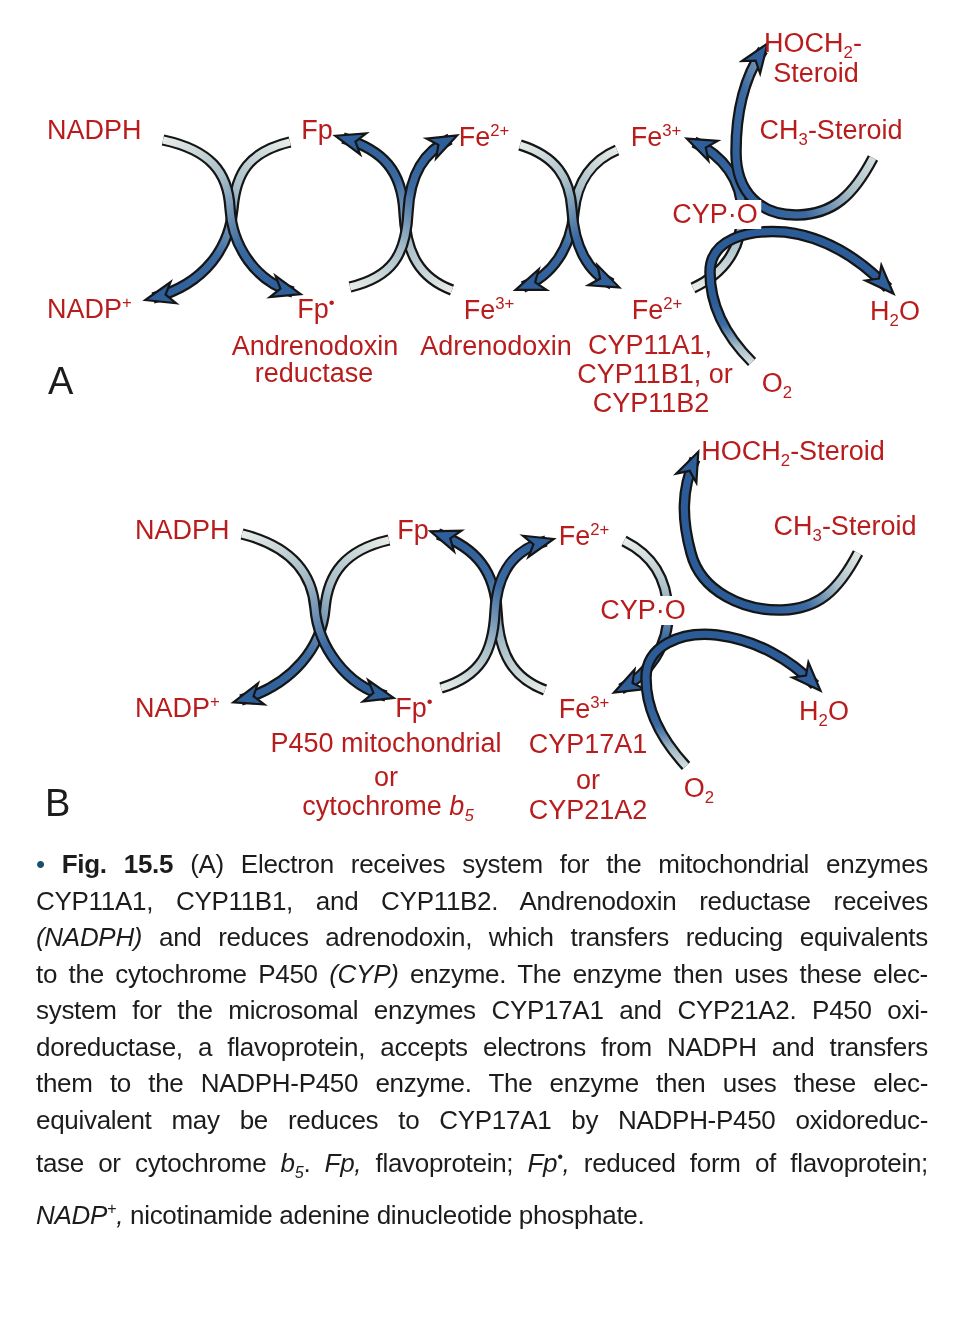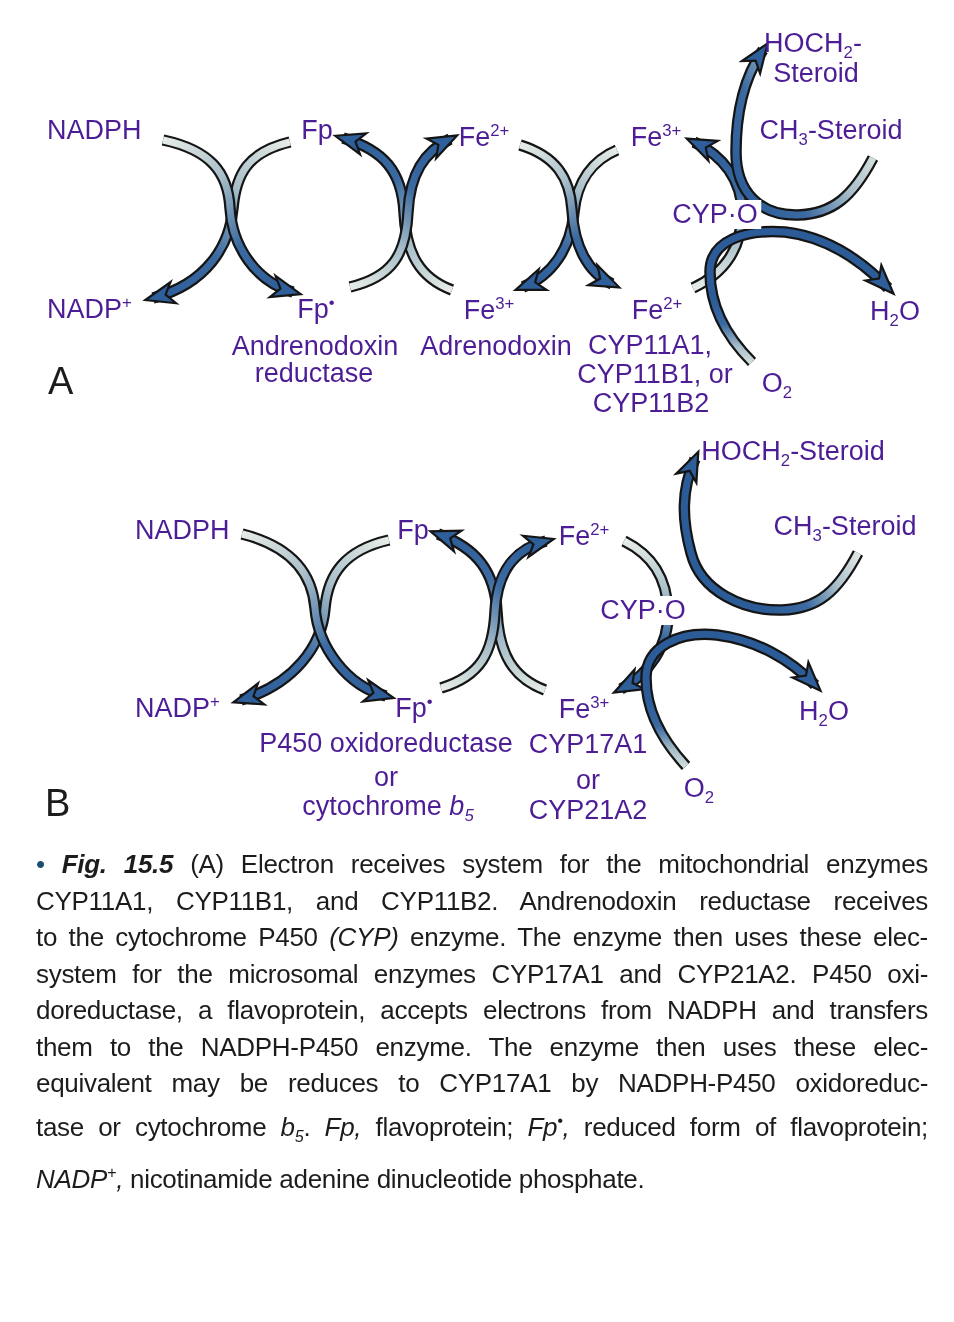--- a/index.html
+++ b/index.html
@@ -1,24 +1,24 @@
 <!DOCTYPE html>
 <html><head>
 <meta charset="utf-8">
 <style>
   html,body{margin:0;padding:0;background:#fff;}
   .page{position:relative;width:954px;height:1322px;background:#ffffff;overflow:hidden;
         font-family:"Liberation Sans","DejaVu Sans",sans-serif;color:#1c1c1c;}
   svg.diagram{position:absolute;left:0;top:0;}
-  .lbl{position:absolute;font-size:27px;line-height:29px;white-space:nowrap;color:#4c1d95;}
+  .lbl{position:absolute;font-size:27px;line-height:29px;white-space:nowrap;color:#b91c1c;}
   .ctr{transform:translateX(-50%);}
   .whitebg{background:#ffffff;padding:0 3px;}
   .panel-letter{position:absolute;font-size:38px;line-height:40px;color:#1c1c1c;}
   .s-n{font-style:normal;}
-  .s-b{font-weight:bold;font-style:italic;}
+  .s-b{font-weight:bold;}
   .s-i{font-style:italic;}
   .s-sup{font-size:0.62em;vertical-align:super;}
   .s-sub{font-size:0.62em;vertical-align:sub;}
   .s-isup{font-style:italic;font-size:0.62em;vertical-align:super;}
   .s-isub{font-style:italic;font-size:0.62em;vertical-align:sub;}
   .s-bullet{color:#1a506f;}
   .cap{position:absolute;left:36px;top:846px;width:892px;font-size:26px;
        line-height:36.5px;letter-spacing:-0.3px;color:#1c1c1c;}
   .cap-line{text-align:justify;text-align-last:justify;}
   .cap-line.last{text-align-last:left;}
@@ -129,31 +129,32 @@
   <div class="lbl ctr" style="left:413px;top:516px">Fp</div>
   <div class="lbl ctr" style="left:584px;top:515px"><span class="s-n">Fe</span><span class="s-sup">2+</span></div>
   <div class="lbl ctr" style="left:793px;top:437px"><span class="s-n">HOCH</span><span class="s-sub">2</span><span class="s-n">-Steroid</span></div>
   <div class="lbl ctr" style="left:845px;top:512px"><span class="s-n">CH</span><span class="s-sub">3</span><span class="s-n">-Steroid</span></div>
   <div class="lbl ctr whitebg" style="left:643px;top:596px">CYP·O</div>
   <div class="lbl" style="left:135px;top:687px"><span class="s-n">NADP</span><span class="s-sup">+</span></div>
   <div class="lbl ctr" style="left:414px;top:687px"><span class="s-n">Fp</span><span class="s-sup">•</span></div>
   <div class="lbl ctr" style="left:584px;top:688px"><span class="s-n">Fe</span><span class="s-sup">3+</span></div>
   <div class="lbl ctr" style="left:824px;top:697px"><span class="s-n">H</span><span class="s-sub">2</span><span class="s-n">O</span></div>
   <div class="lbl ctr" style="left:699px;top:774px"><span class="s-n">O</span><span class="s-sub">2</span></div>
-  <div class="lbl ctr" style="left:386px;top:729px">P450 oxidoreductase</div>
+  <div class="lbl ctr" style="left:386px;top:729px">P450 mitochondrial</div>
   <div class="lbl ctr" style="left:386px;top:763px">or</div>
   <div class="lbl ctr" style="left:388px;top:792px"><span class="s-n">cytochrome </span><span class="s-i">b</span><span class="s-isub">5</span></div>
   <div class="lbl ctr" style="left:588px;top:730px">CYP17A1</div>
   <div class="lbl ctr" style="left:588px;top:766px">or</div>
   <div class="lbl ctr" style="left:588px;top:796px">CYP21A2</div>
   <div class="panel-letter" style="left:45px;top:783px">B</div>
 
   <div class="cap">
     <div class="cap-line"><span class="s-bullet">•</span><span class="s-b"> Fig. 15.5</span><span class="s-n"> (A) Electron receives system for the mitochondrial enzymes</span></div>
     <div class="cap-line"><span class="s-n">CYP11A1, CYP11B1, and CYP11B2. Andrenodoxin reductase receives</span></div>
+    <div class="cap-line"><span class="s-i">(NADPH)</span><span class="s-n"> and reduces adrenodoxin, which transfers reducing equivalents</span></div>
     <div class="cap-line"><span class="s-n">to the cytochrome P450 </span><span class="s-i">(CYP)</span><span class="s-n"> enzyme. The enzyme then uses these elec-</span></div>
     <div class="cap-line"><span class="s-n">system for the microsomal enzymes CYP17A1 and CYP21A2. P450 oxi-</span></div>
     <div class="cap-line"><span class="s-n">doreductase, a flavoprotein, accepts electrons from NADPH and transfers</span></div>
     <div class="cap-line"><span class="s-n">them to the NADPH-P450 enzyme. The enzyme then uses these elec-</span></div>
     <div class="cap-line"><span class="s-n">equivalent may be reduces to CYP17A1 by NADPH-P450 oxidoreduc-</span></div>
     <div class="cap-line"><span class="s-n">tase or cytochrome </span><span class="s-i">b</span><span class="s-isub">5</span><span class="s-n">. </span><span class="s-i">Fp,</span><span class="s-n"> flavoprotein; </span><span class="s-i">Fp</span><span class="s-isup">•</span><span class="s-i">,</span><span class="s-n"> reduced form of flavoprotein;</span></div>
     <div class="cap-line last"><span class="s-i">NADP</span><span class="s-isup">+</span><span class="s-i">,</span><span class="s-n"> nicotinamide adenine dinucleotide phosphate.</span></div>
   </div>
 
 </div>

